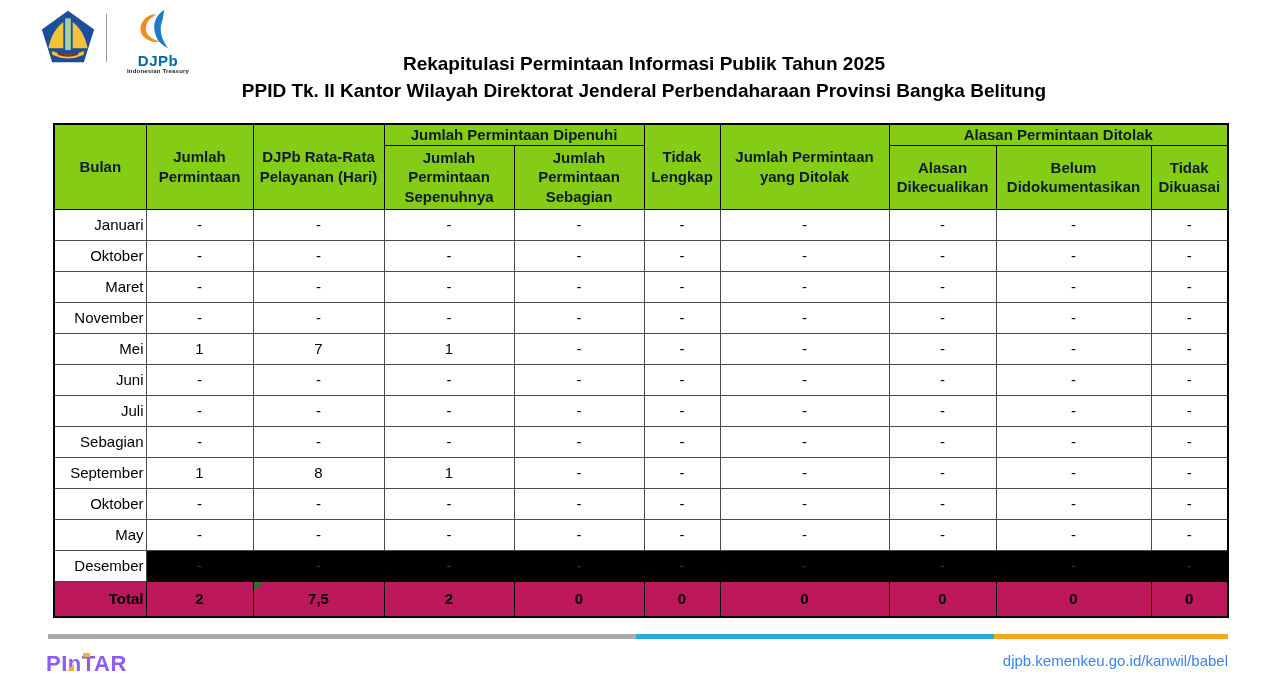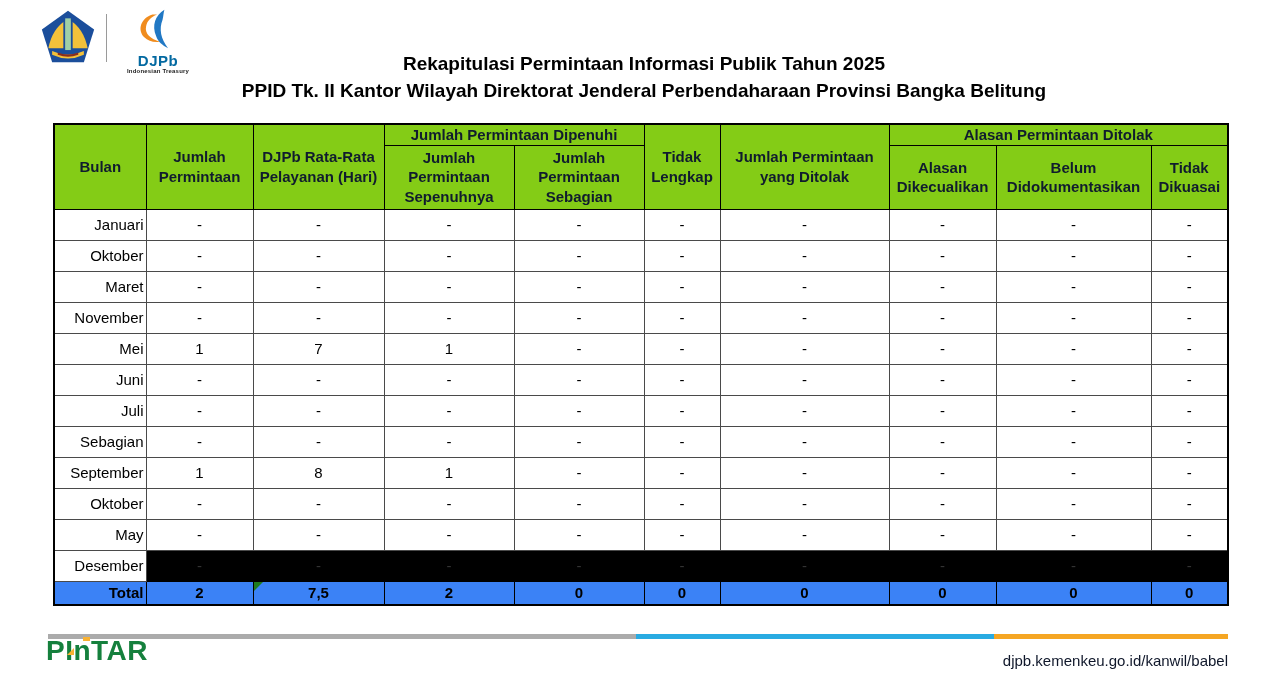--- a/index.html
+++ b/index.html
@@ -24,37 +24,37 @@
   col.c1{width:92px;} col.c2{width:107px;} col.c3{width:131px;} col.c4{width:130px;}
   col.c5{width:130px;} col.c6{width:76px;} col.c7{width:169px;} col.c8{width:107px;}
   col.c9{width:155px;} col.c10{width:77px;}
   th { background:#84cc16; border:1px solid #000; font-size:15px; font-weight:bold;
        color:#101c2e; text-align:center; vertical-align:middle; padding:1px 3px; line-height:1.3; }
   thead tr.group-row th.group { height:21px; padding:0 2px; }
   thead tr.sub-row th { height:64px; }
   tbody td { border:1px solid #4a4a4a; font-size:15px; color:#000; background:#fff;
              text-align:center; vertical-align:middle; height:31px; padding:0 2px; }
   tbody td.month { text-align:right; padding-left:0; }
-  tr.total td { background:#3b82f6; font-weight:bold; height:24px; border-color:#000; }
+  tr.total td { background:#be185d; font-weight:bold; height:36px; border-color:#000; }
   td.blackout { background:#000; color:#333333; border-color:#000; }
   td.marker { position:relative; }
   td.marker::before { content:""; position:absolute; top:0; left:0;
                       border-top:9px solid #1e7b1e; border-right:9px solid transparent; }
 
   
   .footer-bar { position:absolute; top:634px; left:48px; width:1180px; height:5px; display:flex; }
   .bar-gray { width:588px; height:100%; background:#ABABAB; }
   .bar-cyan { width:358px; height:100%; background:#29ABE2; }
   .bar-orange { width:234px; height:100%; background:#F5A623; }
-  .pintar { position:absolute; left:46px; top:635px; font-size:28px; font-weight:bold;
-            color:#15803d; letter-spacing:0.5px; }
+  .pintar { position:absolute; left:46px; top:651px; font-size:22px; font-weight:bold;
+            color:#8b5cf6; letter-spacing:0.5px; }
   .pintar .accent-a { position:absolute; left:21px; top:13px; width:7px; height:7px;
             background:#f9b233; clip-path:polygon(0 100%, 100% 0, 100% 100%); }
   .pintar .accent-b { position:absolute; left:37px; top:2px; width:7px; height:4px; background:#f9b233; }
-  .footer-url { position:absolute; top:652px; right:52px; font-size:15px; color:#0f172a; }
+  .footer-url { position:absolute; top:652px; right:52px; font-size:15px; color:#3b82f6; }
 </style>
 </head>
 <body>
 
 <div class="page">
 
   <div class="logo-kemenkeu">
     <svg width="56" height="56" viewBox="0 0 60 60">
       <polygon points="30,2 58,22 47,57 13,57 2,22" fill="#1b4e9b"></polygon>
       <path d="M9,42 Q13,21 28,12 L28,42 Z" fill="#f3c13a"></path>

